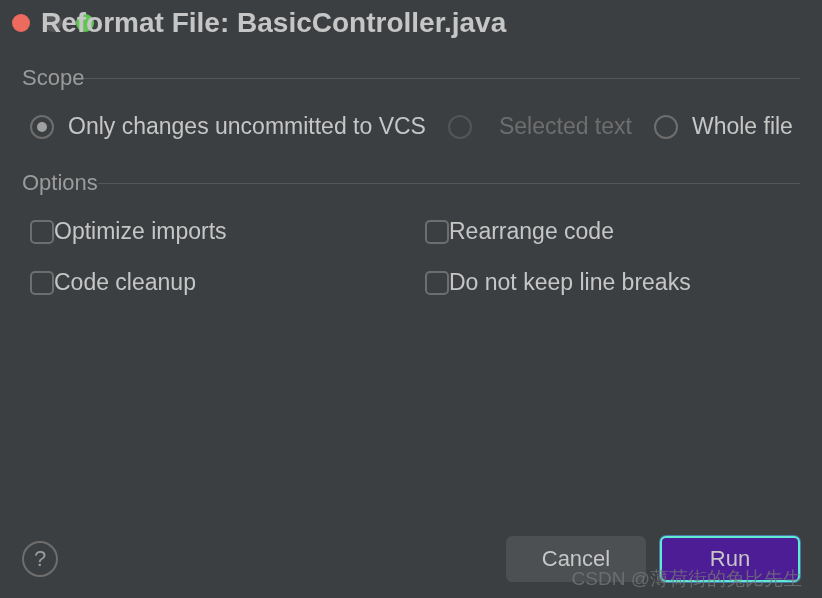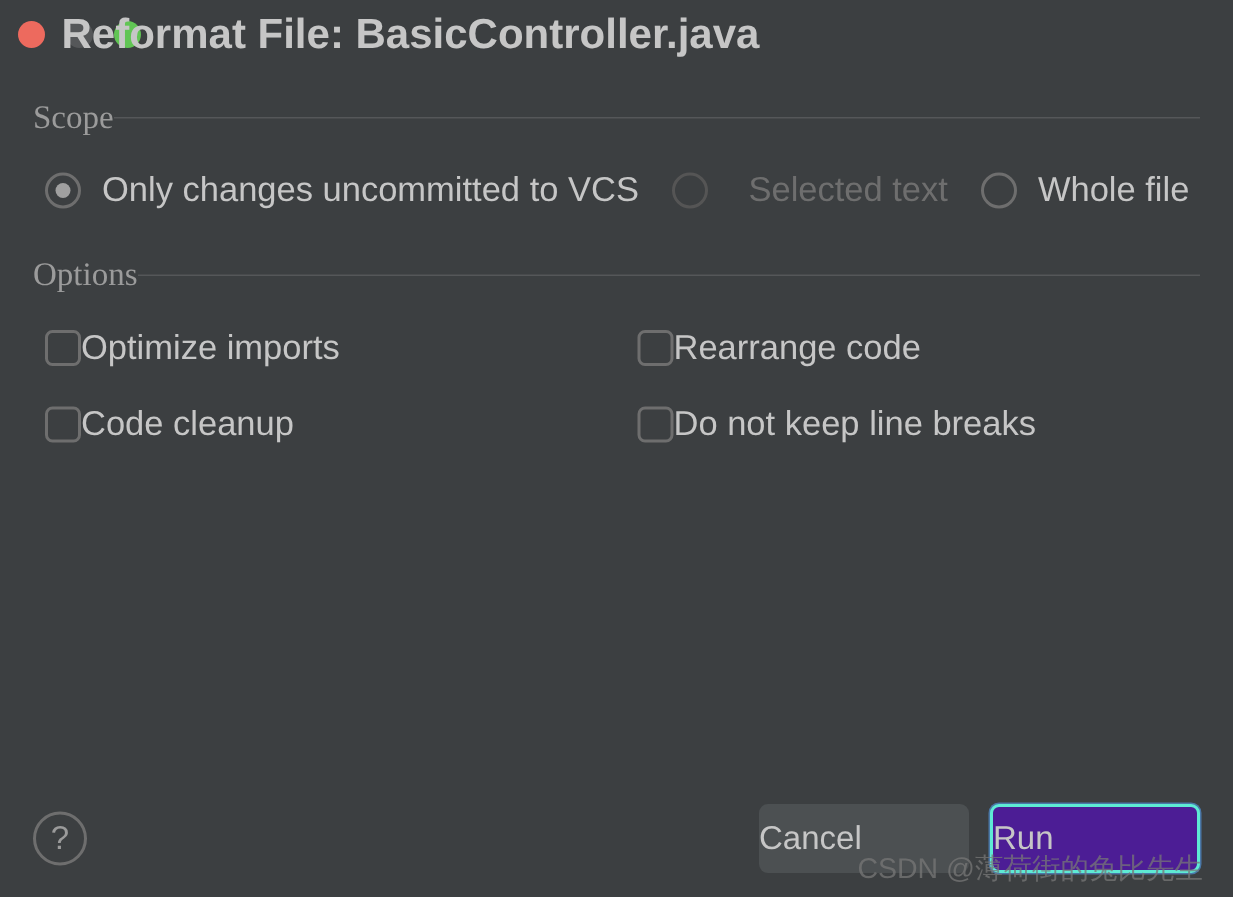--- a/index.html
+++ b/index.html
@@ -49,21 +49,20 @@
     .content {
       padding: 20px 22px 0 22px;
     }
     .section {
       margin-bottom: 30px;
     }
     .section-header {
       display: flex;
       align-items: center;
       margin-bottom: 22px;
-      font-family: Liberation Serif, serif;
     }
     .section-title {
       font-size: 22px;
       color: #9b9b9b;
     }
     .section-line {
       flex: 1;
       height: 1px;
       background: #555759;
     }
@@ -152,20 +151,21 @@
       display: flex;
       gap: 14px;
     }
     .btn {
       min-width: 140px;
       height: 46px;
       border-radius: 6px;
       font-size: 22px;
       display: flex;
       align-items: center;
+      justify-content: center;
       border: none;
     }
     .btn-cancel {
       background: #4c5052;
       color: #c6c6c6;
     }
     .btn-run {
       background: #4c1d95;
       color: #c6c6c6;
       border: 2px solid #5eead4;

